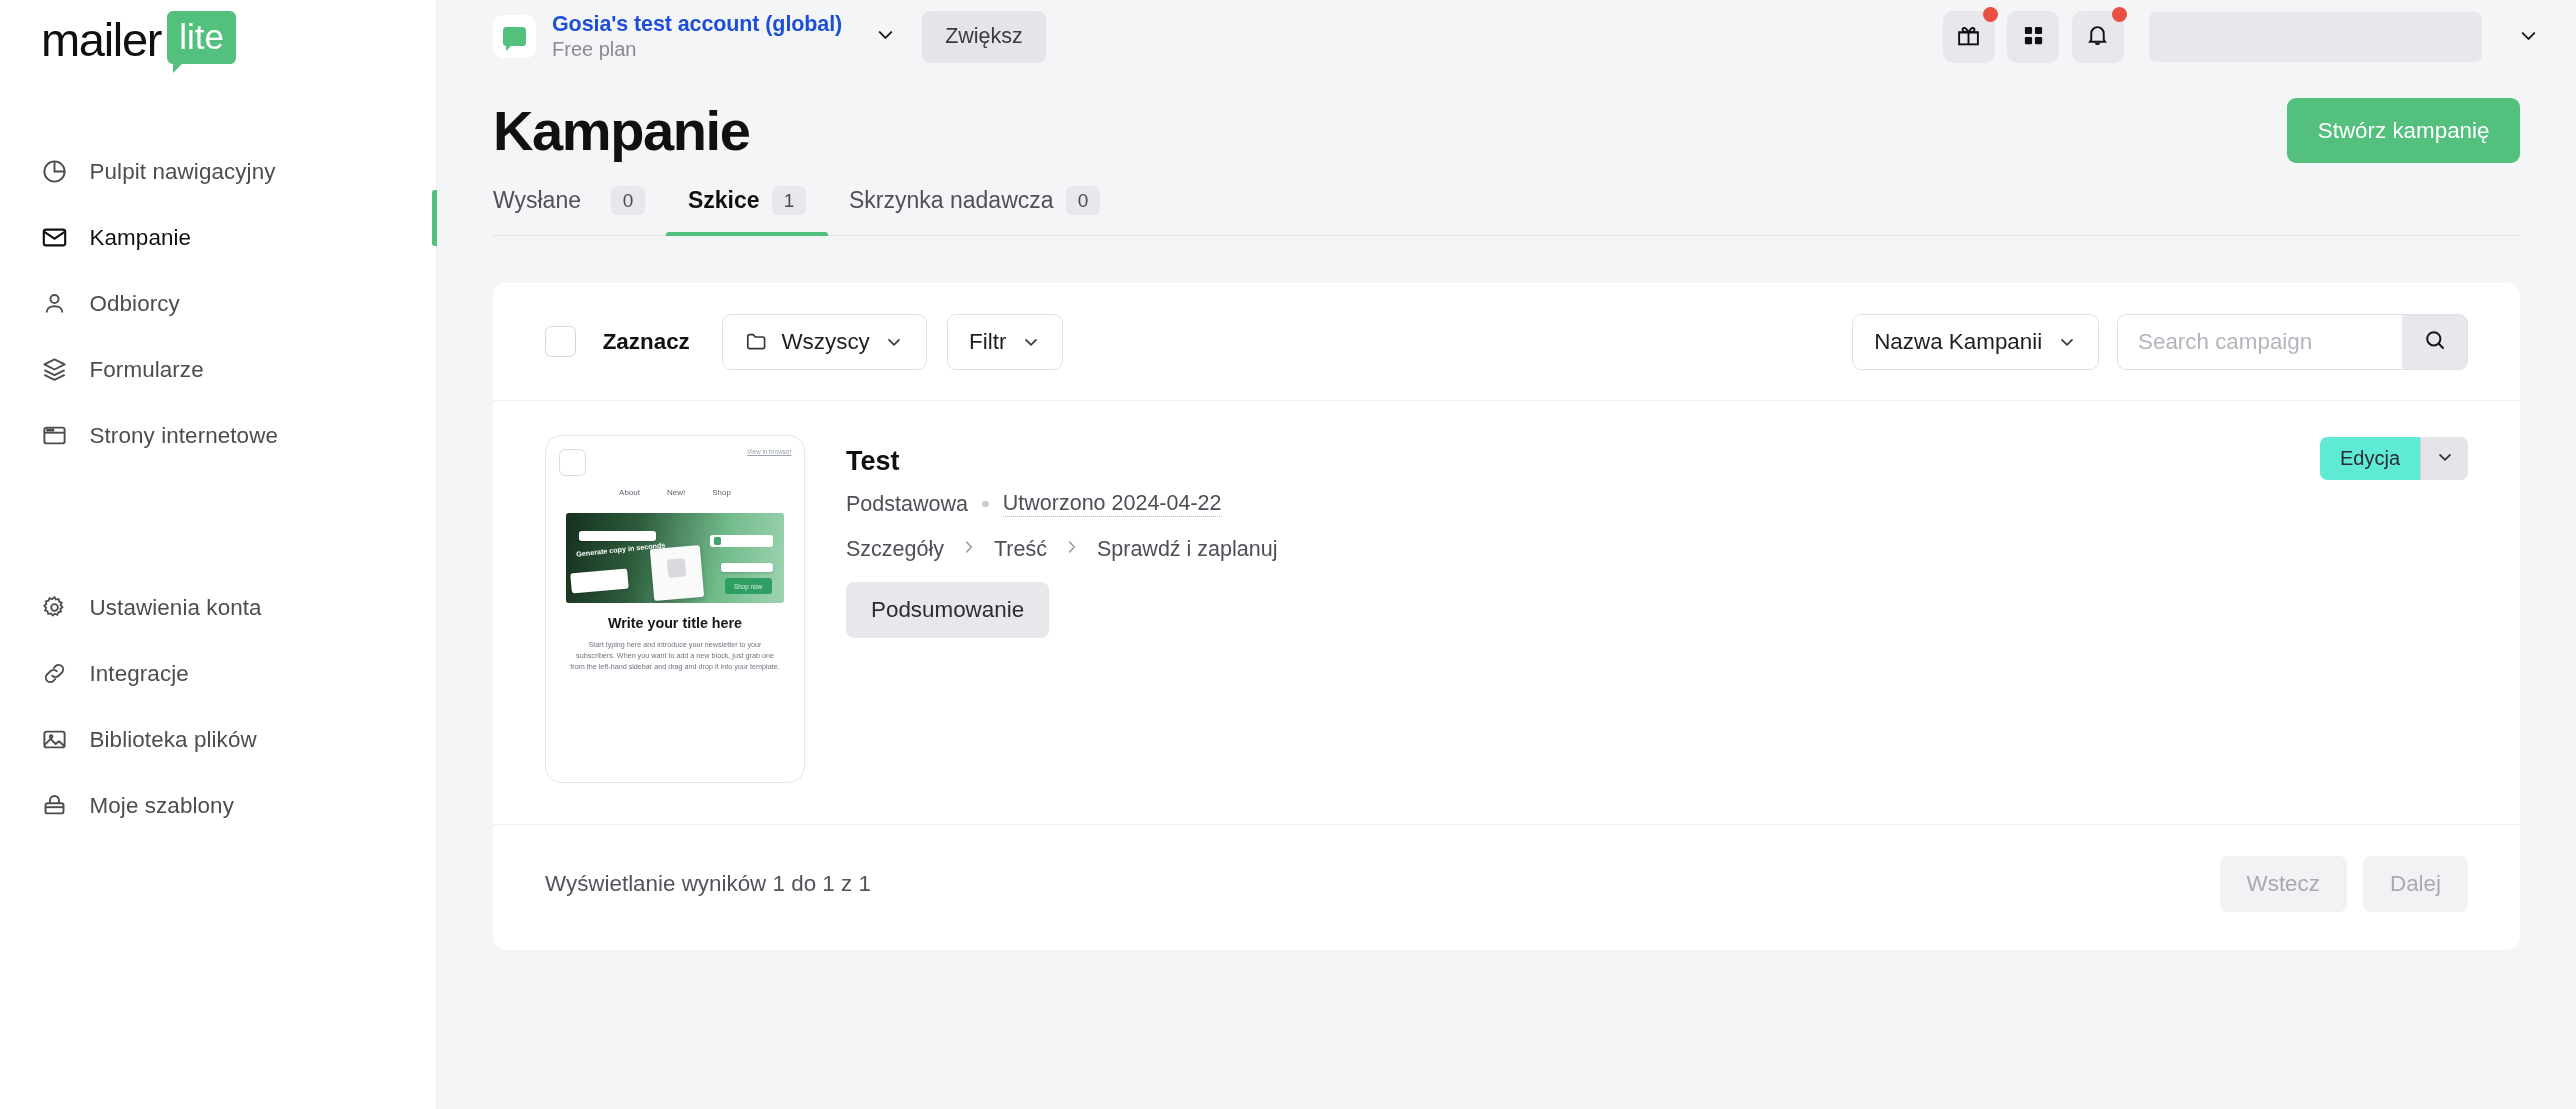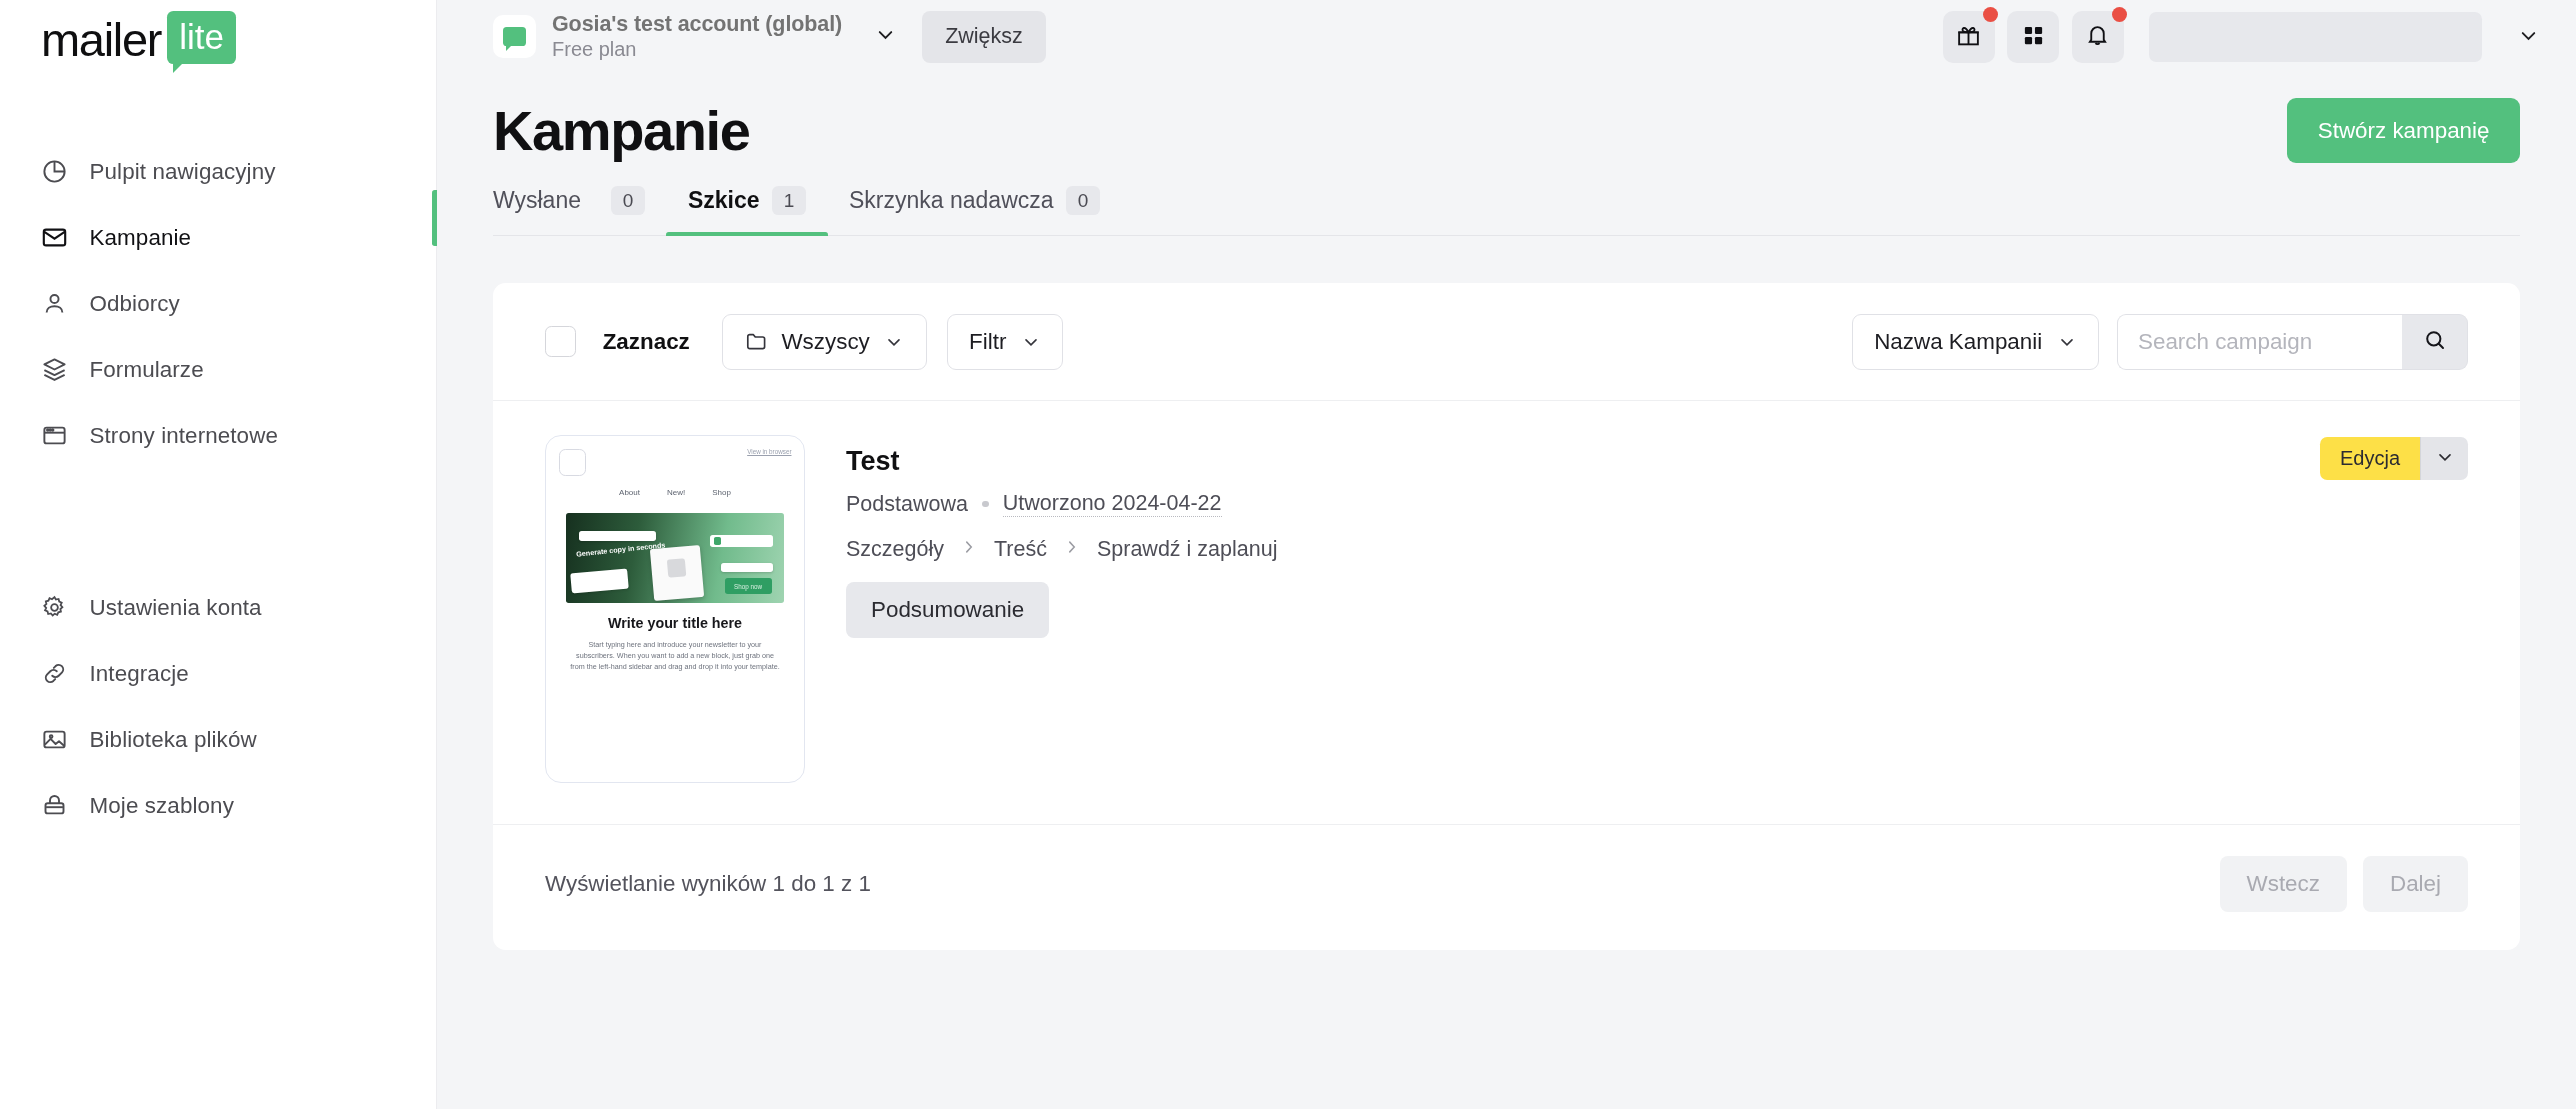--- a/index.html
+++ b/index.html
@@ -92,21 +92,21 @@
     width: 23px; height: 19px; background: #53c07e; border-radius: 3.6px;
     position: relative;
   }
   .acct-bubble::after {
     content: ""; position: absolute; left: 2.7px; bottom: -5.4px;
     width: 0; height: 0;
     border-left: 6.3px solid #53c07e;
     border-bottom: 6.3px solid transparent;
   }
   .acct-text { display: flex; flex-direction: column; gap: 1.8px; }
-  .acct-name { font-size: 21.5px; font-weight: 700; color: #737373; letter-spacing: -0.1px; }
+  .acct-name { font-size: 21.5px; font-weight: 700; color: #1d4ed8; letter-spacing: -0.1px; }
   .acct-plan { font-size: 20px; color: #8a8a92; }
   .acct-chev { margin-left: 16px; color: #1d1d20; display: block; }
 
   .btn-upgrade {
     margin-left: 25px;
     background: #e4e5e9; color: #3b3b41;
     border: none; border-radius: 8px;
     font-size: 21.5px; font-family: inherit;
     padding: 0 23px; height: 52px;
     cursor: pointer;
@@ -303,21 +303,21 @@
   .btn-summary {
     margin-top: 20px;
     background: #e7e8ec; color: #2b2b31;
     border: none; border-radius: 8px;
     font-size: 22.4px; font-family: inherit;
     padding: 0 25px; height: 56px; cursor: pointer;
   }
 
   .row-actions { position: absolute; top: 36px; right: 52px; display: flex; }
   .btn-edit {
-    background: #fde047; color: #2b2b31;
+    background: #5eead4; color: #2b2b31;
     border: none; border-radius: 7.2px 0 0 7.2px;
     font-size: 20px; font-family: inherit;
     padding: 0 20px; height: 43px; cursor: pointer;
     border-right: 0.9px solid #d3d5da;
   }
   .btn-edit-chev {
     background: #e4e5e9; border: none;
     border-radius: 0 7.2px 7.2px 0;
     width: 47px; height: 43px; cursor: pointer;
     display: flex; align-items: center; justify-content: center; color: #2b2b31;

